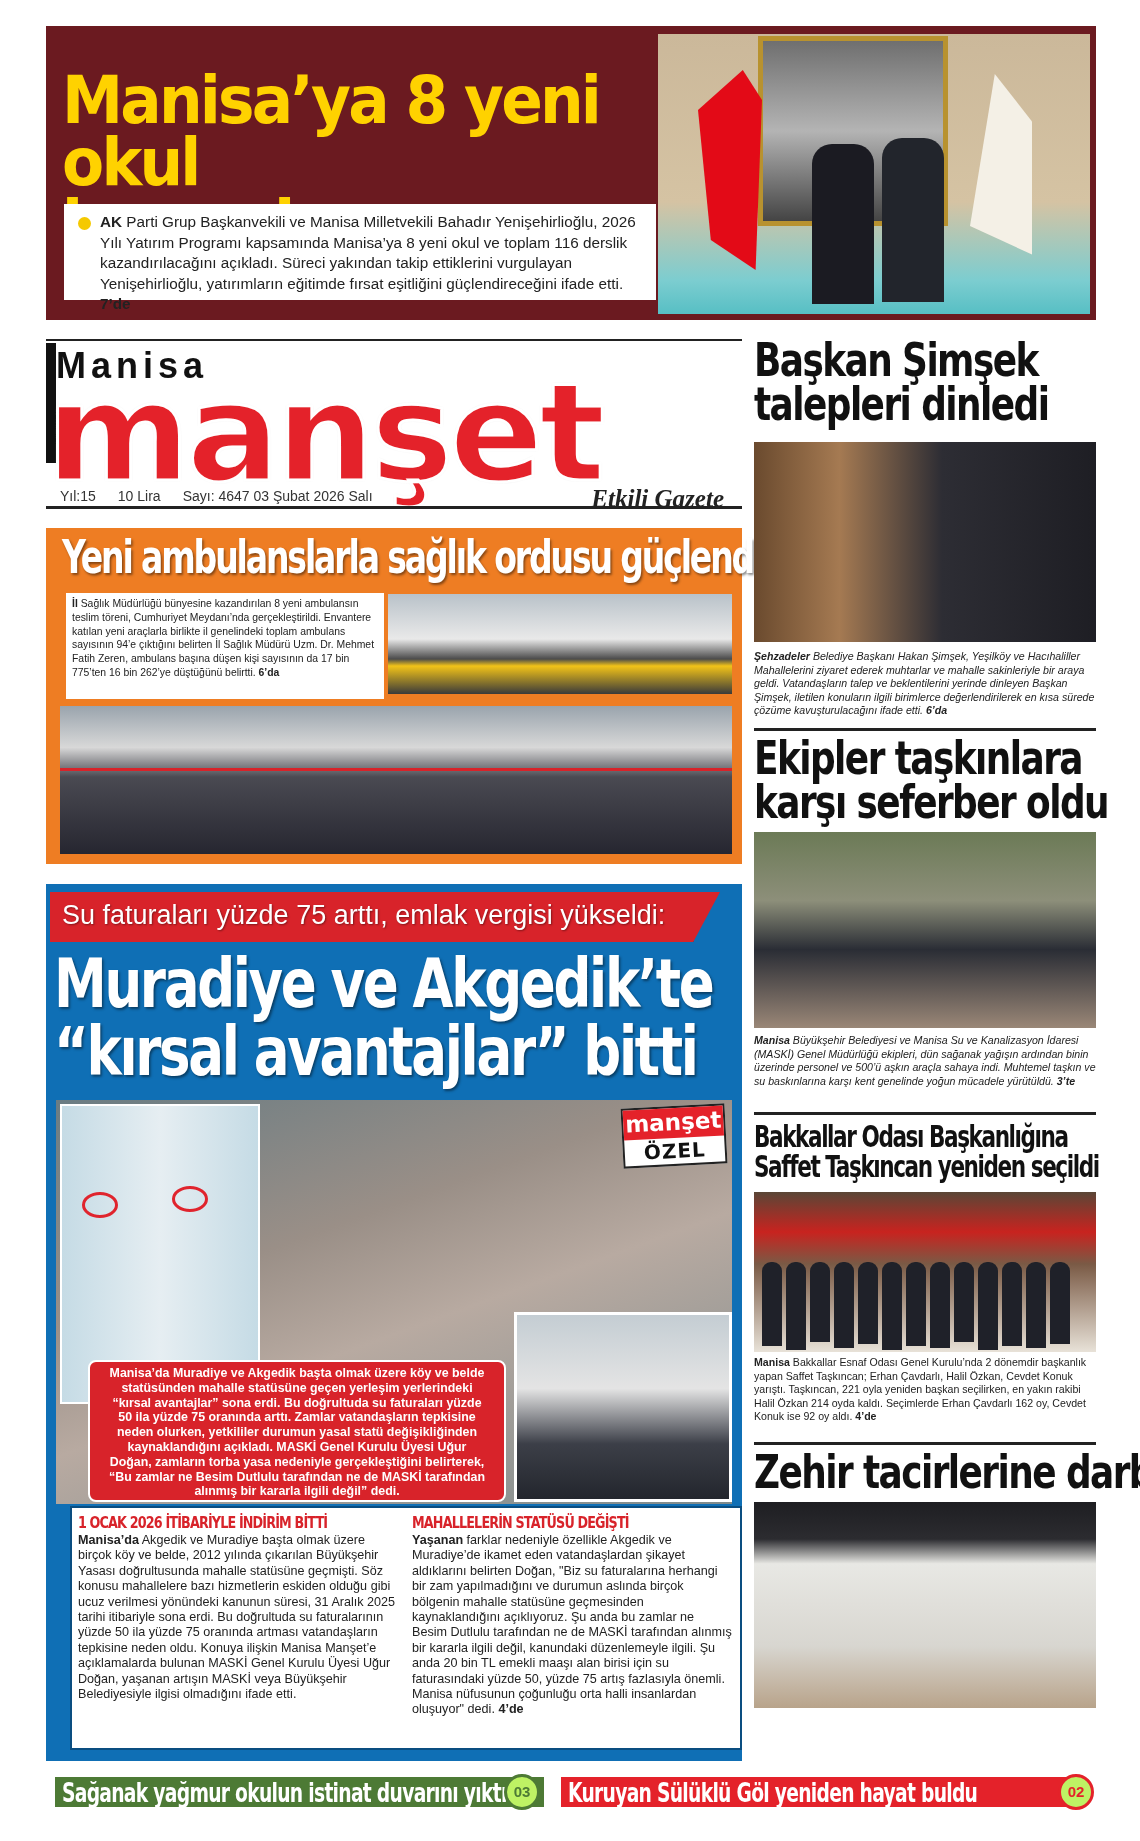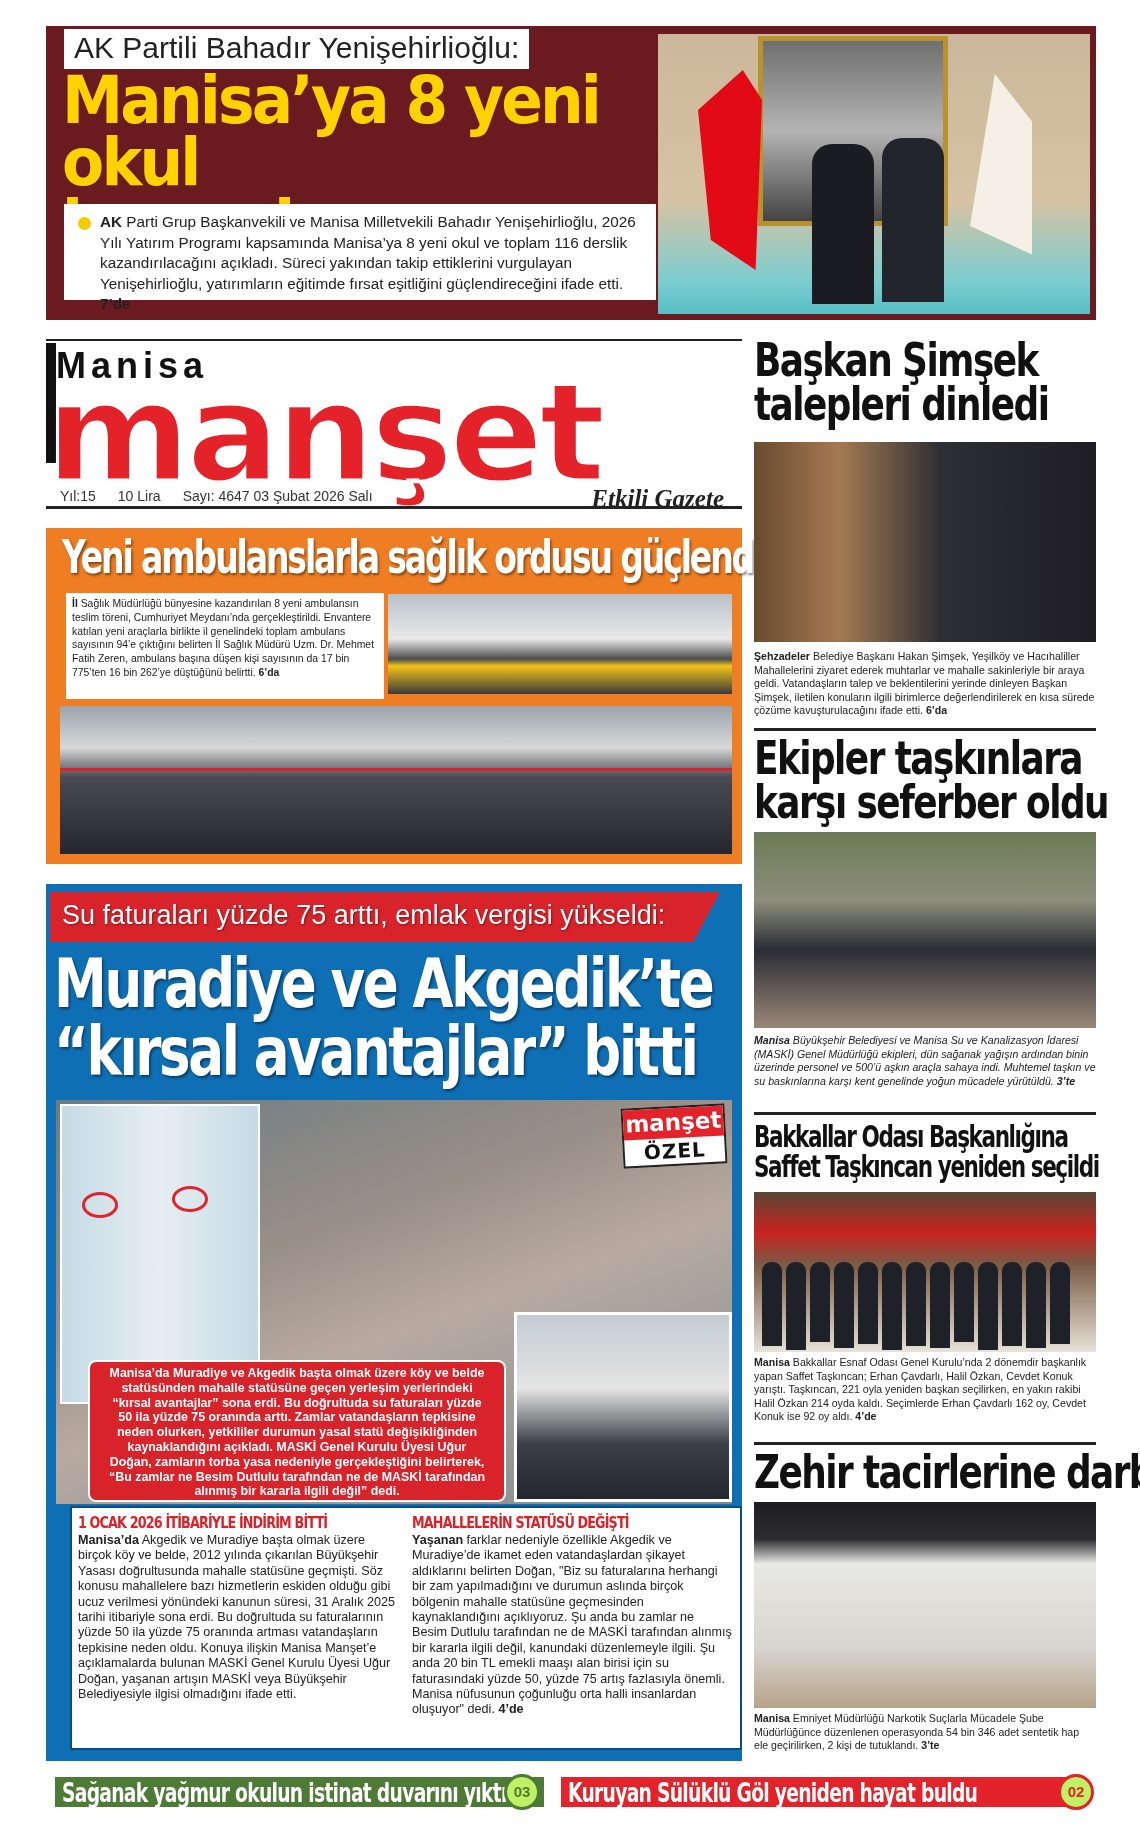--- a/index.html
+++ b/index.html
@@ -68,21 +68,20 @@
   #teaser-2 { left: 554px; width: 532px; background: #e4222a; color: #e4222a; }
   #teaser-2 .page { left: 504px; }
 
   .people { position: absolute; bottom: 0; display: flex; gap: 4px; }
   .person { width: 20px; background: #1f2129; border-radius: 9px 9px 0 0; }
 </style>
 </head>
 <body>
 
 <section id="top-banner">
-  <div id="top-kicker">AK Partili Bahadır Yenişehirlioğlu:</div>
   <h1 id="top-headline">
     <div>Manisa’ya 8 yeni</div>
     <div>okul kazandırıyoruz</div>
   </h1>
   <div id="top-summary">
     <span class="dot"></span>
     <b>AK</b><span> Parti Grup Başkanvekili ve Manisa Milletvekili Bahadır Yenişehirlioğlu, 2026 Yılı Yatırım Programı kapsamında Manisa’ya 8 yeni okul ve toplam 116 derslik kazandırılacağını açıkladı. Süreci yakından takip ettiklerini vurgulayan Yenişehirlioğlu, yatırımların eğitimde fırsat eşitliğini güçlendireceğini ifade etti. </span><b>7’de</b>
   </div>
   <div id="top-photo" aria-label="Two officials standing between Turkish flag and ministry flag">
     <div style="position:absolute;left:100px;top:2px;width:190px;height:190px;background:linear-gradient(180deg,#6f6f6f,#b4b4b4 50%,#444);border:5px solid #b8922f;"></div>
@@ -148,21 +147,21 @@
     </div>
   </div>
 </section>
 
 <article class="rstory" style="top:338px;height:380px;">
   <h2 class="rhead">
     <div>Başkan Şimşek</div>
     <div>talepleri dinledi</div>
   </h2>
   <div class="rphoto" style="top:104px;height:200px;background:linear-gradient(90deg,#6a4a2e 0%,#a57a52 25%,#2d2d34 55%,#1e1e24 100%);"></div>
-  <p class="rtext" style="top:312px;"><b>Şehzadeler</b><span> Belediye Başkanı Hakan Şimşek, Yeşilköy ve Hacıhaliller Mahallelerini ziyaret ederek muhtarlar ve mahalle sakinleriyle bir araya geldi. Vatandaşların talep ve beklentilerini yerinde dinleyen Başkan Şimşek, iletilen konuların ilgili birimlerce değerlendirilerek en kısa sürede çözüme kavuşturulacağını ifade etti. </span><b>6’da</b></p>
+  <p class="rtext" style="top:312px;font-style:italic;"><b>Şehzadeler</b><span> Belediye Başkanı Hakan Şimşek, Yeşilköy ve Hacıhaliller Mahallelerini ziyaret ederek muhtarlar ve mahalle sakinleriyle bir araya geldi. Vatandaşların talep ve beklentilerini yerinde dinleyen Başkan Şimşek, iletilen konuların ilgili birimlerce değerlendirilerek en kısa sürede çözüme kavuşturulacağını ifade etti. </span><b>6’da</b></p>
 </article>
 
 <article class="rstory" style="top:726px;height:380px;">
   <div class="rrule" style="top:2px;"></div>
   <h2 class="rhead" style="position:absolute;top:10px;left:0;">
     <div>Ekipler taşkınlara</div>
     <div>karşı seferber oldu</div>
   </h2>
   <div class="rphoto" style="top:106px;height:196px;background:linear-gradient(180deg,#6b7a56 0%,#8d8f7a 35%,#2a2d35 60%,#9a8777 100%);"></div>
   <p class="rtext" style="top:308px;font-style:italic;"><b>Manisa</b><span> Büyükşehir Belediyesi ve Manisa Su ve Kanalizasyon İdaresi (MASKİ) Genel Müdürlüğü ekipleri, dün sağanak yağışın ardından binin üzerinde personel ve 500’ü aşkın araçla sahaya indi. Muhtemel taşkın ve su baskınlarına karşı kent genelinde yoğun mücadele yürütüldü. </span><b>3’te</b></p>
@@ -193,21 +192,20 @@
   </div>
   <p class="rtext" style="top:244px;"><b>Manisa</b><span> Bakkallar Esnaf Odası Genel Kurulu’nda 2 dönemdir başkanlık yapan Saffet Taşkıncan; Erhan Çavdarlı, Halil Özkan, Cevdet Konuk yarıştı. Taşkıncan, 221 oyla yeniden başkan seçilirken, en yakın rakibi Halil Özkan 214 oyda kaldı. Seçimlerde Erhan Çavdarlı 162 oy, Cevdet Konuk ise 92 oy aldı. </span><b>4’de</b></p>
 </article>
 
 <article class="rstory" style="top:1440px;height:320px;">
   <div class="rrule" style="top:2px;"></div>
   <h2 class="rhead" style="position:absolute;top:10px;left:0;">
     <div>Zehir tacirlerine darbe</div>
   </h2>
   <div class="rphoto" style="top:62px;height:206px;background:linear-gradient(180deg,#1e1e22 0%,#2c2c30 18%,#e8e8e4 30%,#d8d6d0 70%,#b8a38a 100%);"></div>
-  <p class="rtext" style="top:272px;"><b>Manisa</b><span> Emniyet Müdürlüğü Narkotik Suçlarla Mücadele Şube Müdürlüğünce düzenlenen operasyonda 54 bin 346 adet sentetik hap ele geçirilirken, 2 kişi de tutuklandı. </span><b>3’te</b></p>
 </article>
 
 <div class="teaser" id="teaser-1">
   <span class="bar"></span>
   <span class="label">Sağanak yağmur okulun istinat duvarını yıktı</span>
   <span class="page">03</span>
 </div>
 <div class="teaser" id="teaser-2">
   <span class="bar"></span>
   <span class="label">Kuruyan Sülüklü Göl yeniden hayat buldu</span>

